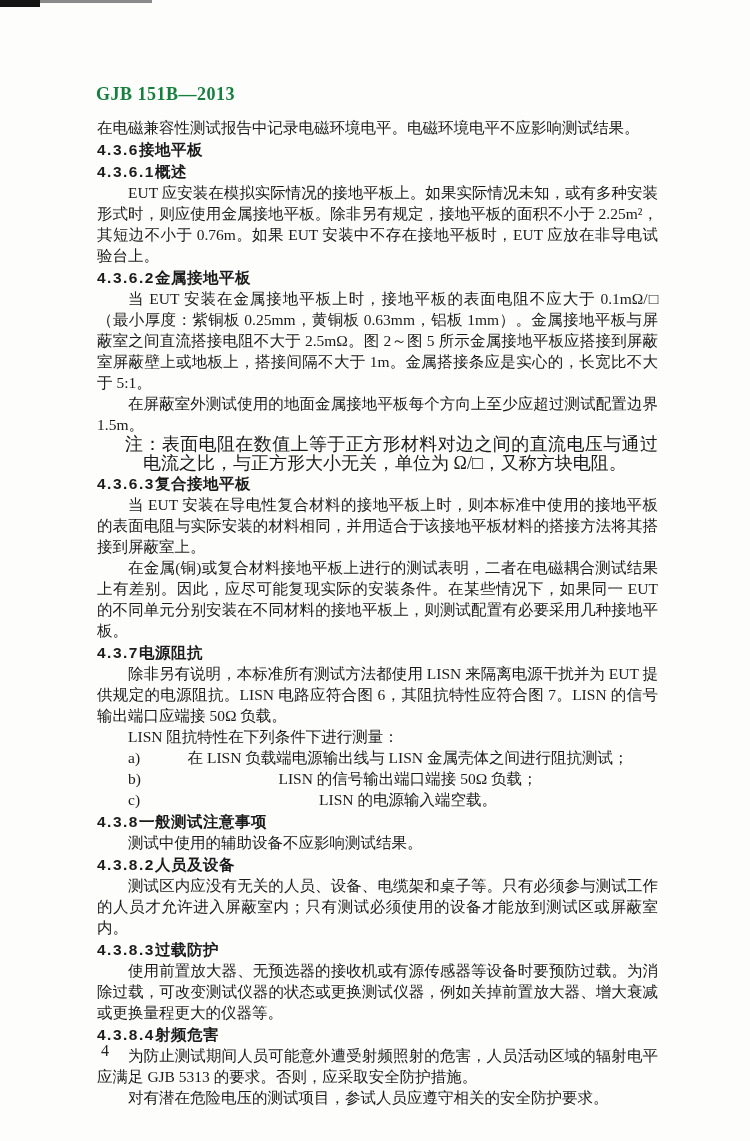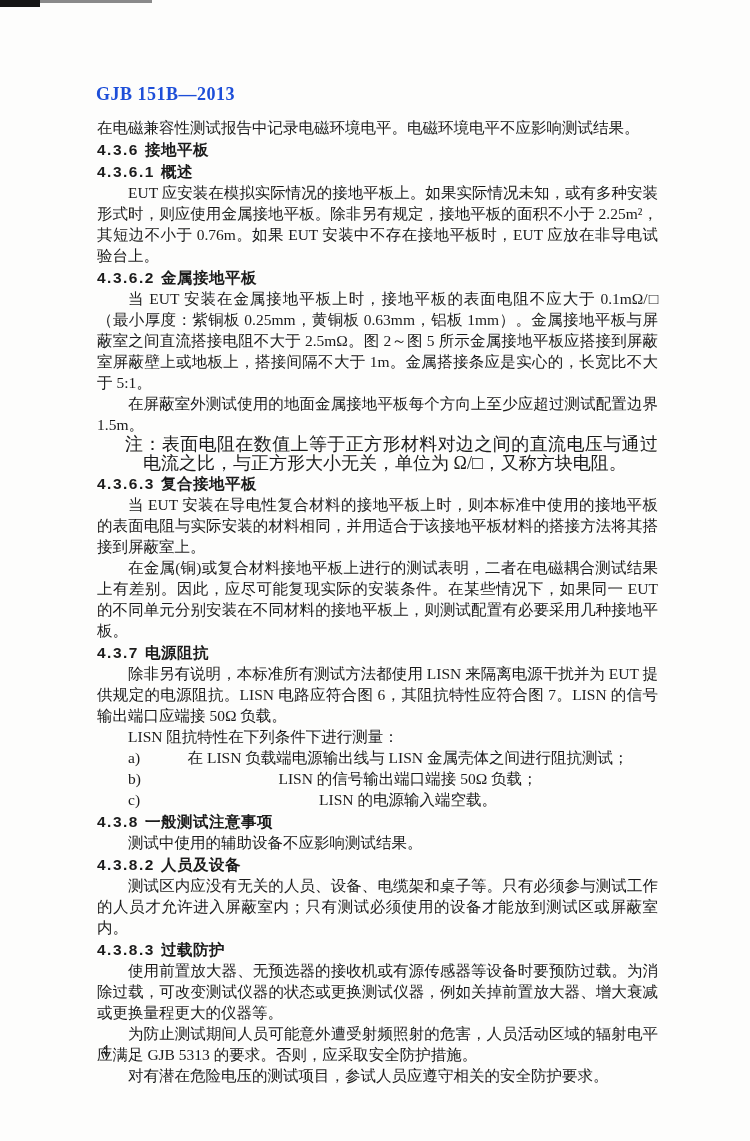--- a/index.html
+++ b/index.html
@@ -16,37 +16,37 @@
     position:absolute; top:0; left:0;
     width:40px; height:7px; background:#151515;
   }
   .artifact-line {
     position:absolute; top:0; left:40px;
     width:112px; height:3px; background:#8a8a8a;
   }
   .doc-header {
     position:absolute; left:96px; top:84px;
     font-weight:700; font-size:18px; letter-spacing:0.5px;
-    color:#1d4ed8;
+    color:#15803d;
   }
   .content {
     position:absolute; left:97px; top:117px; width:561px;
     font-size:15.5px; line-height:21px;
     text-align:justify; text-justify:inter-ideograph;
   }
   .para { margin:0; text-indent:2em; }
   .para.noindent { text-indent:0; }
   .h {
     margin:1px 0 0 0;
     font-family:"Liberation Sans","DejaVu Sans",sans-serif;
     font-weight:700; font-size:15.5px; line-height:21px;
     text-align:left; white-space:nowrap;
   }
   .h .num { letter-spacing:1.5px; }
-  .h .ht  { margin-left:6px; letter-spacing:0.5px; }
+  .h .ht  { margin-left:0; letter-spacing:0.5px; }
   .note {
     margin:0; padding-left:46px; text-indent:-18px;
     font-size:18px; line-height:18.5px;
   }
   .li { margin:0; padding-left:31px; display:flex; text-align:left; }
   .li-label { flex:none; width:30px; }
   .li-text  { flex:1;text-align:center; }
   .page-number {
     position:absolute; left:101px; top:1042px;
     font-size:16px; color:#222;
@@ -100,20 +100,21 @@
     <h3 class="h"><span class="num">4.3.8</span><span class="ht">一般测试注意事项</span></h3>
 
     <p class="para">测试中使用的辅助设备不应影响测试结果。</p>
 
     <h4 class="h"><span class="num">4.3.8.2</span><span class="ht">人员及设备</span></h4>
     <p class="para">测试区内应没有无关的人员、设备、电缆架和桌子等。只有必须参与测试工作的人员才允许进入屏蔽室内；只有测试必须使用的设备才能放到测试区或屏蔽室内。</p>
 
     <h4 class="h"><span class="num">4.3.8.3</span><span class="ht">过载防护</span></h4>
     <p class="para">使用前置放大器、无预选器的接收机或有源传感器等设备时要预防过载。为消除过载，可改变测试仪器的状态或更换测试仪器，例如关掉前置放大器、增大衰减或更换量程更大的仪器等。</p>
 
+    <h4 class="h"><span class="num">4.3.8.4</span><span class="ht">射频危害</span></h4>
     <p class="para">为防止测试期间人员可能意外遭受射频照射的危害，人员活动区域的辐射电平应满足 GJB 5313 的要求。否则，应采取安全防护措施。</p>
 
     <p class="para">对有潜在危险电压的测试项目，参试人员应遵守相关的安全防护要求。</p>
 
   </div>
 
   <div class="page-number">4</div>
 
 </div>
 

